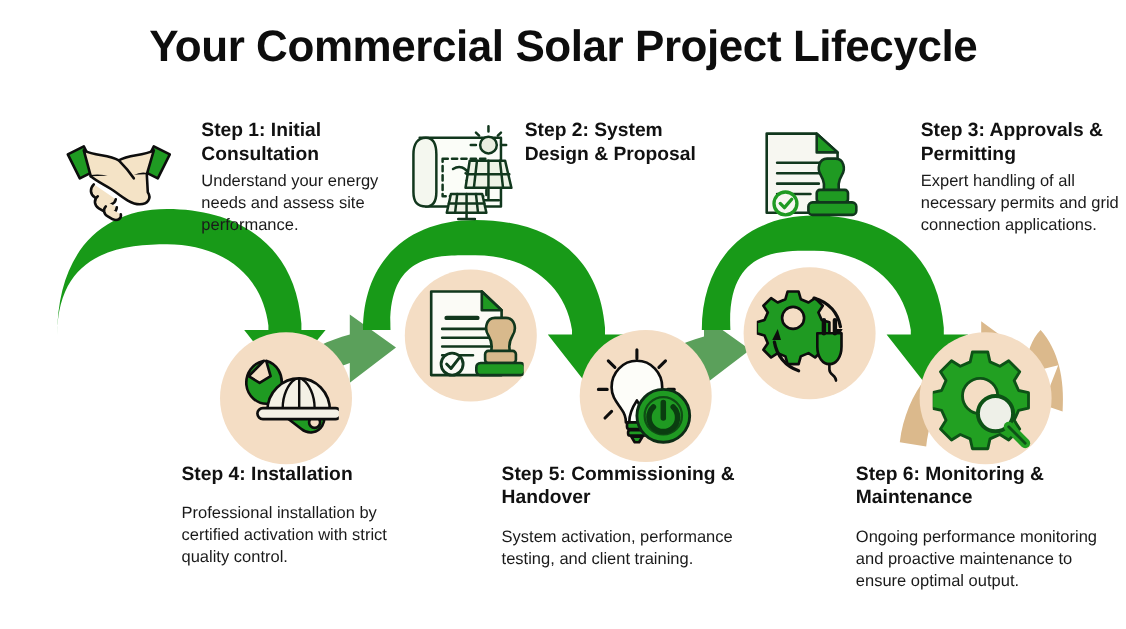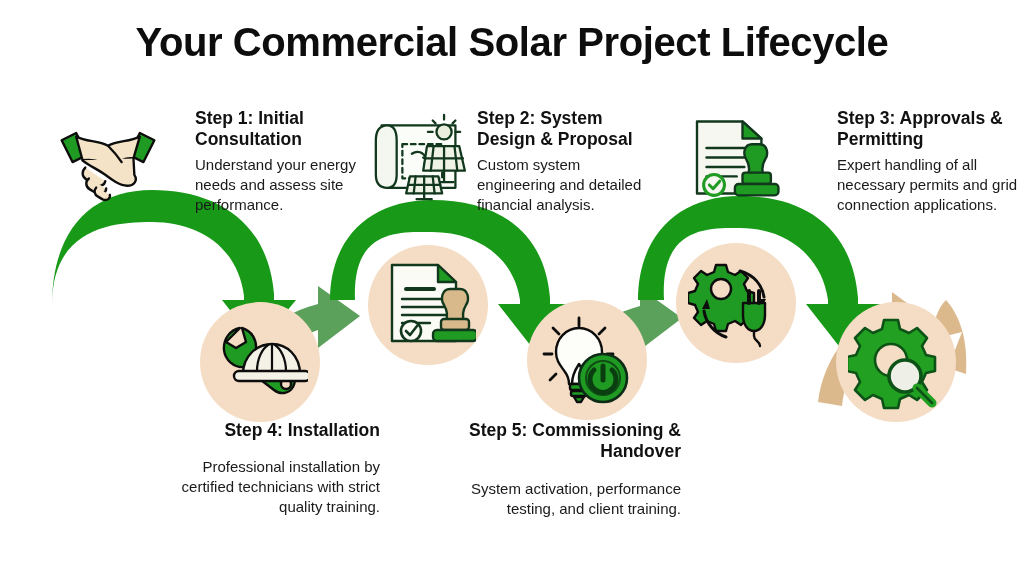--- a/index.html
+++ b/index.html
@@ -51,25 +51,25 @@
     line-height: 1.22;
     color: #111111;
   }
   .step-text .body {
     font-size: 15px;
     font-weight: 400;
     line-height: 1.33;
     color: #1a1a1a;
   }
   .top-text .head { margin: 0 0 4px 0; }
-  .bot-text { text-align: right; }
+  .bot-text { text-align: left; }
   .bot-text .head { margin: 0 0 16px 0; }
 
   
-  #text-step1 { left: 183px; top: 108px; width: 175px; margin-left: 12px; }
+  #text-step1 { left: 183px; top: 108px; width: 175px; }
   #text-step2 { left: 477px; top: 108px; width: 185px; }
   #text-step3 { left: 837px; top: 108px; width: 200px; }
 
   
   #text-step4 { left: 165px; top: 420px; width: 215px; }
   #text-step5 { left: 456px; top: 420px; width: 225px; }
   #text-step6 { left: 778px; top: 420px; width: 225px; }
 
   
   .icon-top {
@@ -331,32 +331,35 @@
     </svg>
   </div>
 
   <div class="step-text top-text" id="text-step1">
     <div class="head">Step 1: Initial Consultation</div>
     <div class="body">Understand your energy needs and assess site performance.</div>
   </div>
 
   <div class="step-text top-text" id="text-step2">
     <div class="head">Step 2: System Design &amp; Proposal</div>
-    <div class="body">Custom system engineering and detailed financial analysis.</div>
   </div>
 
   <div class="step-text top-text" id="text-step3">
     <div class="head">Step 3: Approvals &amp; Permitting</div>
     <div class="body">Expert handling of all necessary permits and grid connection applications.</div>
   </div>
 
   <div class="step-text bot-text" id="text-step4">
     <div class="head">Step 4: Installation</div>
-    <div class="body">Professional installation by certified technicians with strict quality training.</div>
+    <div class="body">Professional installation by certified activation with strict quality control.</div>
   </div>
 
   <div class="step-text bot-text" id="text-step5">
     <div class="head">Step 5: Commissioning &amp; Handover</div>
     <div class="body">System activation, performance testing, and client training.</div>
   </div>
 
+  <div class="step-text bot-text" id="text-step6">
+    <div class="head">Step 6: Monitoring &amp; Maintenance</div>
+    <div class="body">Ongoing performance monitoring and proactive maintenance to ensure optimal output.</div>
+  </div>
 
 </div>
 
 </body></html>

